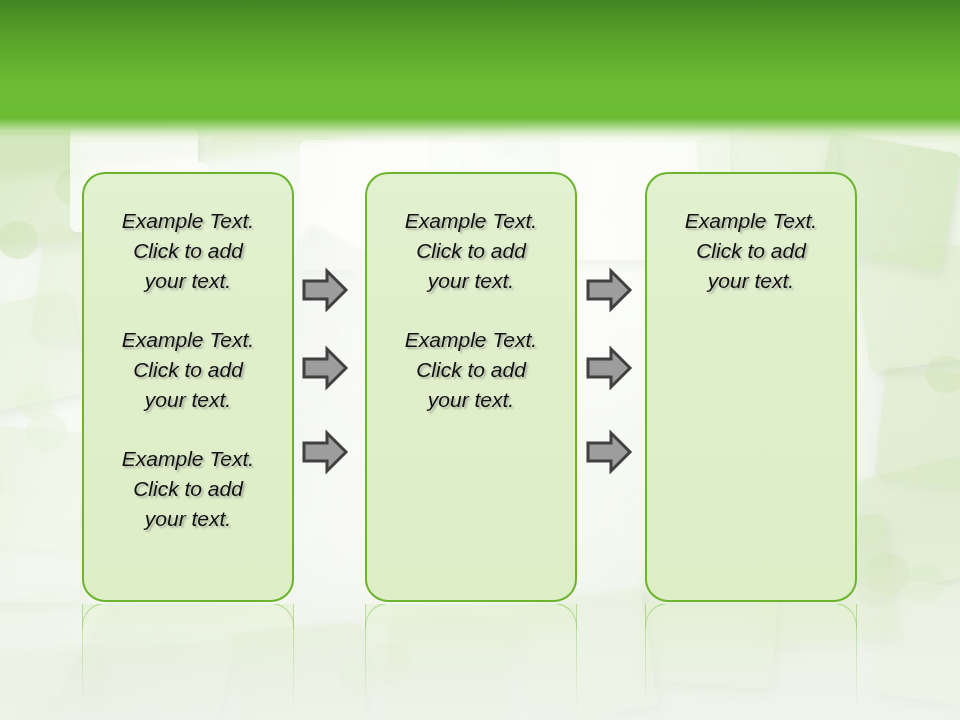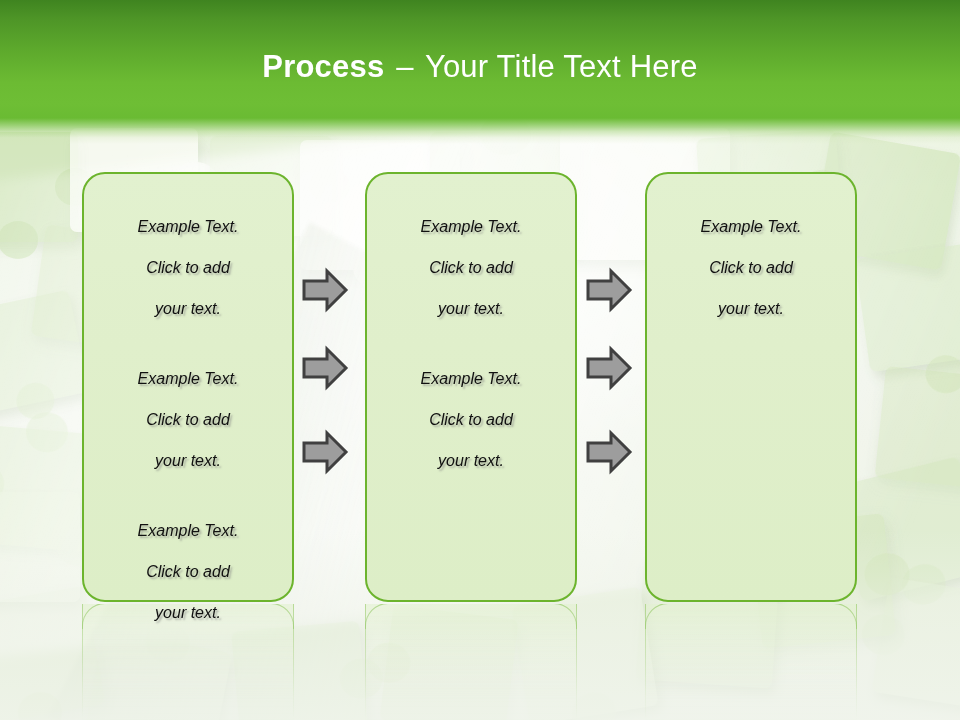--- a/index.html
+++ b/index.html
@@ -175,22 +175,22 @@
   #box3 { left: 645px; }
 
   .pbox-body {
     position: absolute;
     left: 10px;
     right: 10px;
     top: 32px;
   }
   .ptext {
     font-style: italic;
-    font-size: 16px;
-    line-height: 41px;
+    font-size: 21px;
+    line-height: 30px;
     text-align: center;
     color: #111111;
     text-shadow: 2px 2px 2px rgba(125,125,125,0.55);
     margin: 0 0 29px 0;
     white-space: pre-line;
   }
   .ptext:last-child { margin-bottom: 0; }
 
   
   .reflect {
@@ -273,25 +273,20 @@
   <div class="bg-sheen"></div>
   <div class="bg-diag"></div>
   <div class="bg-floor"></div>
 
   <div class="reflect" id="ref1"></div>
   <div class="reflect" id="ref2"></div>
   <div class="reflect" id="ref3"></div>
 
   <div class="header"></div>
   <div class="header-fade"></div>
-  <div class="title">
-    <span class="strong">Process</span>
-    <span class="sep">–</span>
-    <span class="light">Your Title Text Here</span>
-  </div>
 
   <div class="stage">
 
     <div class="pbox" id="box1">
       <div class="pbox-body">
         <p class="ptext">Example Text.
 Click  to add
 your text.</p>
         <p class="ptext">Example Text.
 Click  to add

